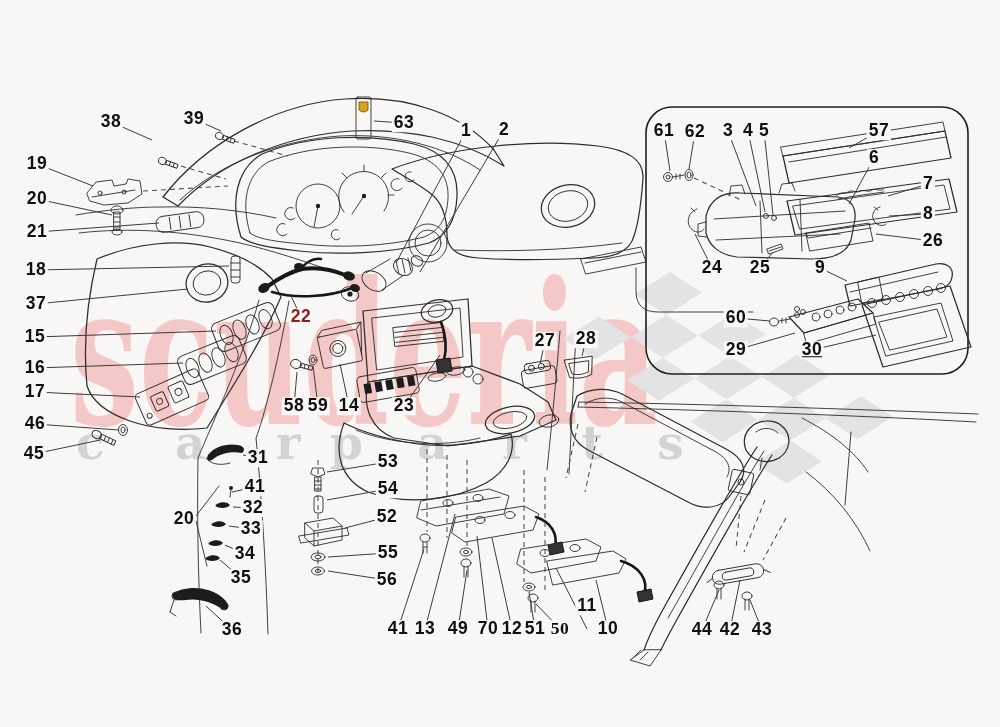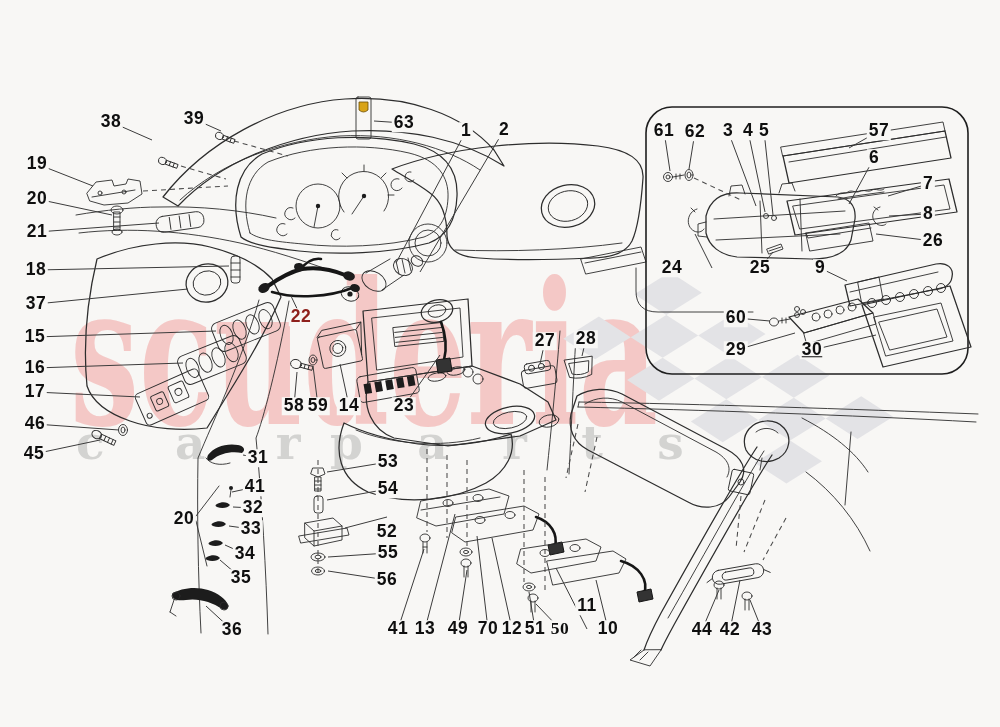--- a/index.html
+++ b/index.html
@@ -475,21 +475,21 @@
       <div class="part-label" style="left: 349px; top: 406px;">14</div>
       <div class="part-label" style="left: 35px; top: 337px;">15</div>
       <div class="part-label" style="left: 35px; top: 368px;">16</div>
       <div class="part-label" style="left: 35px; top: 392px;">17</div>
       <div class="part-label" style="left: 36px; top: 270px;">18</div>
       <div class="part-label" style="left: 37px; top: 164px;">19</div>
       <div class="part-label" style="left: 37px; top: 199px;">20</div>
       <div class="part-label" style="left: 37px; top: 232px;">21</div>
       <div class="part-label" style="left: 301px; top: 317px; color: rgb(142, 32, 28);">22</div>
       <div class="part-label" style="left: 404px; top: 406px;">23</div>
-      <div class="part-label" style="left: 672px; top: 268px;">24</div>
+      <div class="part-label" style="left: 712px; top: 268px;">24</div>
       <div class="part-label" style="left: 760px; top: 268px;">25</div>
       <div class="part-label" style="left: 933px; top: 241px; text-align: right;">26</div>
       <div class="part-label" style="left: 545px; top: 341px;">27</div>
       <div class="part-label" style="left: 586px; top: 339px;">28</div>
       <div class="part-label" style="left: 736px; top: 350px;">29</div>
       <div class="part-label" style="left: 812px; top: 350px; text-decoration: underline;">30</div>
       <div class="part-label" style="left: 258px; top: 458px;">31</div>
       <div class="part-label" style="left: 253px; top: 508px;">32</div>
       <div class="part-label" style="left: 251px; top: 529px;">33</div>
       <div class="part-label" style="left: 245px; top: 554px;">34</div>
@@ -503,21 +503,21 @@
       <div class="part-label" style="left: 730px; top: 630px;">42</div>
       <div class="part-label" style="left: 762px; top: 630px;">43</div>
       <div class="part-label" style="left: 702px; top: 630px;">44</div>
       <div class="part-label" style="left: 34px; top: 454px;">45</div>
       <div class="part-label" style="left: 35px; top: 424px;">46</div>
       <div class="part-label" style="left: 398px; top: 629px;">41</div>
       <div class="part-label" style="left: 488px; top: 629px;">70</div>
       <div class="part-label" style="left: 458px; top: 629px;">49</div>
       <div class="part-label" style="left: 560px; top: 629px; font-family: Liberation Serif, serif;">50</div>
       <div class="part-label" style="left: 535px; top: 629px;">51</div>
-      <div class="part-label" style="left: 387px; top: 532px;">52</div>
+      <div class="part-label" style="left: 387px; top: 517px;">52</div>
       <div class="part-label" style="left: 388px; top: 462px;">53</div>
       <div class="part-label" style="left: 388px; top: 489px; text-align: right;">54</div>
       <div class="part-label" style="left: 388px; top: 553px;">55</div>
       <div class="part-label" style="left: 387px; top: 580px;">56</div>
       <div class="part-label" style="left: 879px; top: 131px;">57</div>
       <div class="part-label" style="left: 294px; top: 406px;">58</div>
       <div class="part-label" style="left: 318px; top: 406px;">59</div>
       <div class="part-label" style="left: 736px; top: 318px;">60</div>
       <div class="part-label" style="left: 664px; top: 131px;">61</div>
       <div class="part-label" style="left: 695px; top: 132px;">62</div>

